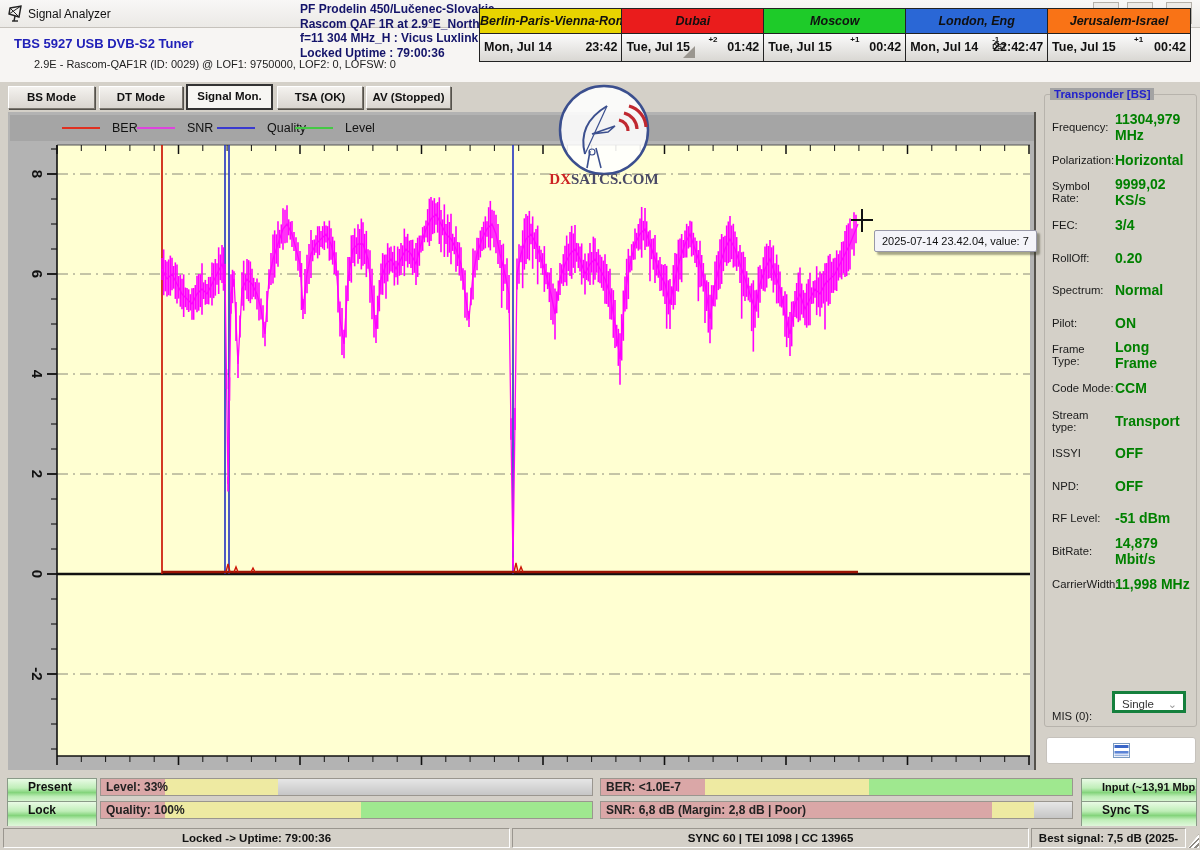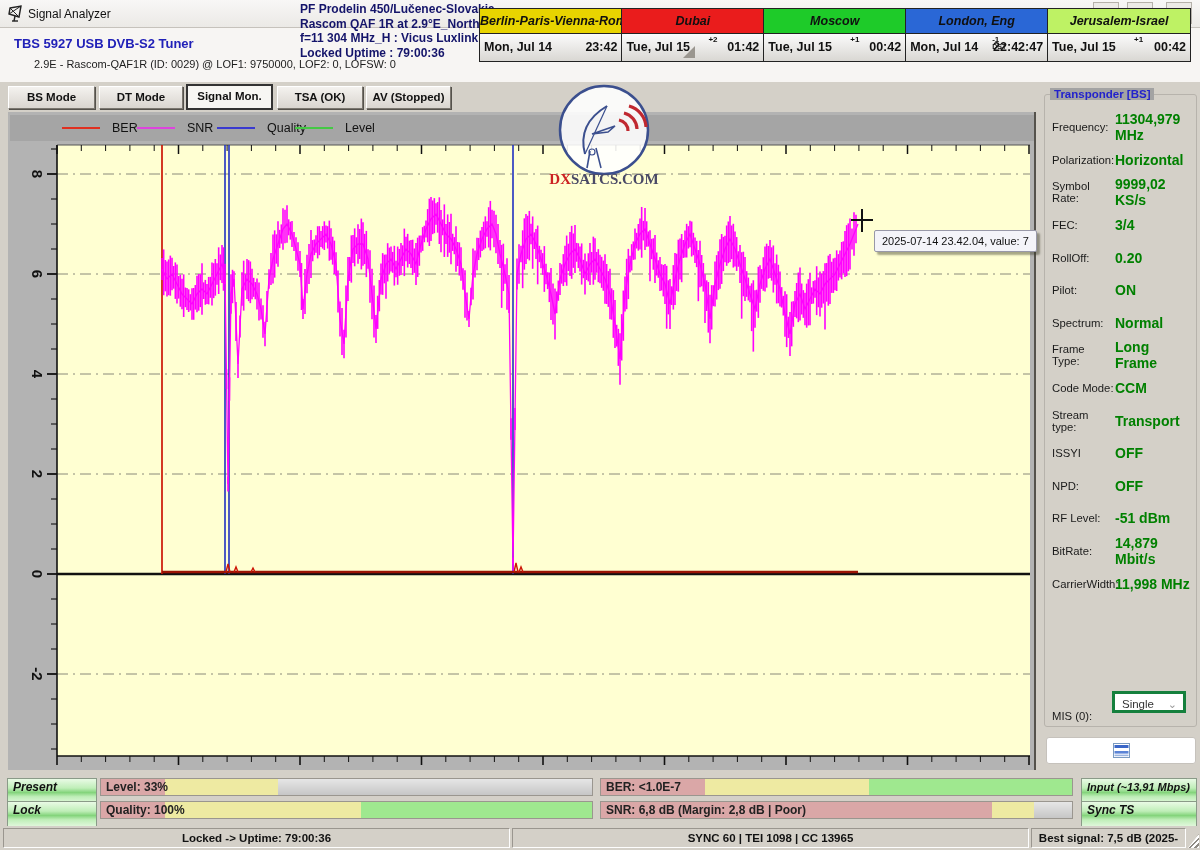--- a/index.html
+++ b/index.html
@@ -70,21 +70,21 @@
   .mis-label { width:60px; font-size:11.3px; color:#1a1a1a;margin-top:28px; }
   .mis-select { width:74px; height:22px; background:#fff; border:3px solid #15803d; font-size:11.5px;
     color:#333; line-height:20px; padding-left:7px; position:relative; }
   .mis-chevron { position:absolute; right:6px; top:0px; color:#999; font-size:11px; }
   .ts-button { position:absolute; left:1046px; top:737px; width:150px; height:27px; background:#fff;
     border:1px solid #c6c2bc; border-radius:3px; display:flex; align-items:center; justify-content:center; }
 
   
   .greenbar { position:absolute; height:28px; border:1px solid #8a9a88;
     background:linear-gradient(180deg,#e9fae5 0%,#bfeeb8 35%,#84d47c 52%,#bfeeb8 68%,#e9fae5 100%);
-    font-size:12px; font-weight:bold; color:#111; line-height:16px; padding-left:5px; white-space:nowrap; overflow:hidden;font-style:italic; }
+    font-size:12px; font-weight:bold; color:#111; line-height:16px; padding-left:20px; white-space:nowrap; overflow:hidden; }
   .meter { position:absolute; height:18px; border:1px solid #9a968f;
     background:linear-gradient(180deg,#e6e6e6,#c6c6c6); overflow:hidden; }
   .meter .seg { position:absolute; top:0; height:100%; }
   .meter .mlabel { position:absolute; left:5px; top:1px; font-size:12px; font-weight:bold; color:#222; white-space:nowrap; }
 
   
   .statusbar { position:absolute; left:0; top:826px; width:1200px; height:24px; background:#d4d0c8; }
   .status-cell { position:absolute; top:2px; height:20px; border:1px solid;
     border-color:#9a968f #fdfdfd #fdfdfd #9a968f; font-size:11.5px; font-weight:bold; color:#111;
     text-align:center; line-height:18px; }
@@ -146,21 +146,21 @@
     </div>
     <div class="clock">
       <div class="clock-head" style="background: rgb(42, 103, 214);">London, Eng</div>
     <div class="clock-body">
       <span class="clock-date">Mon, Jul 14</span>
       <span class="clock-off"><span>-1</span><span class="dst">DST</span></span>
       <span class="clock-time">22:42:47</span>
     </div>
     </div>
     <div class="clock">
-      <div class="clock-head" style="background: #bef264;">Jerusalem-Israel</div>
+      <div class="clock-head" style="background: #f97316;">Jerusalem-Israel</div>
     <div class="clock-body">
       <span class="clock-date">Tue, Jul 15</span>
       <span class="clock-off"><span>+1</span><span class="dst"></span></span>
       <span class="clock-time">00:42</span>
     </div>
     </div>
   </div>
 <div class="clock-grip"></div>
 
 <div class="tab" style="left:8px; width:87px;">BS Mode</div>
@@ -778,26 +778,26 @@
     </div>
     <div class="tp-row">
       <span class="tp-label">FEC:</span>
                  <span class="tp-value">3/4</span>
     </div>
     <div class="tp-row">
       <span class="tp-label">RollOff:</span>
                  <span class="tp-value">0.20</span>
     </div>
     <div class="tp-row">
+      <span class="tp-label">Spectrum:</span>
+                 <span class="tp-value">Normal</span>
+    </div>
+    <div class="tp-row">
       <span class="tp-label">Pilot:</span>
                  <span class="tp-value">ON</span>
-    </div>
-    <div class="tp-row">
-      <span class="tp-label">Spectrum:</span>
-                 <span class="tp-value">Normal</span>
     </div>
     <div class="tp-row">
       <span class="tp-label">Frame Type:</span>
                  <span class="tp-value">Long Frame</span>
     </div>
     <div class="tp-row">
       <span class="tp-label">Code Mode:</span>
                  <span class="tp-value">CCM</span>
     </div>
     <div class="tp-row">

